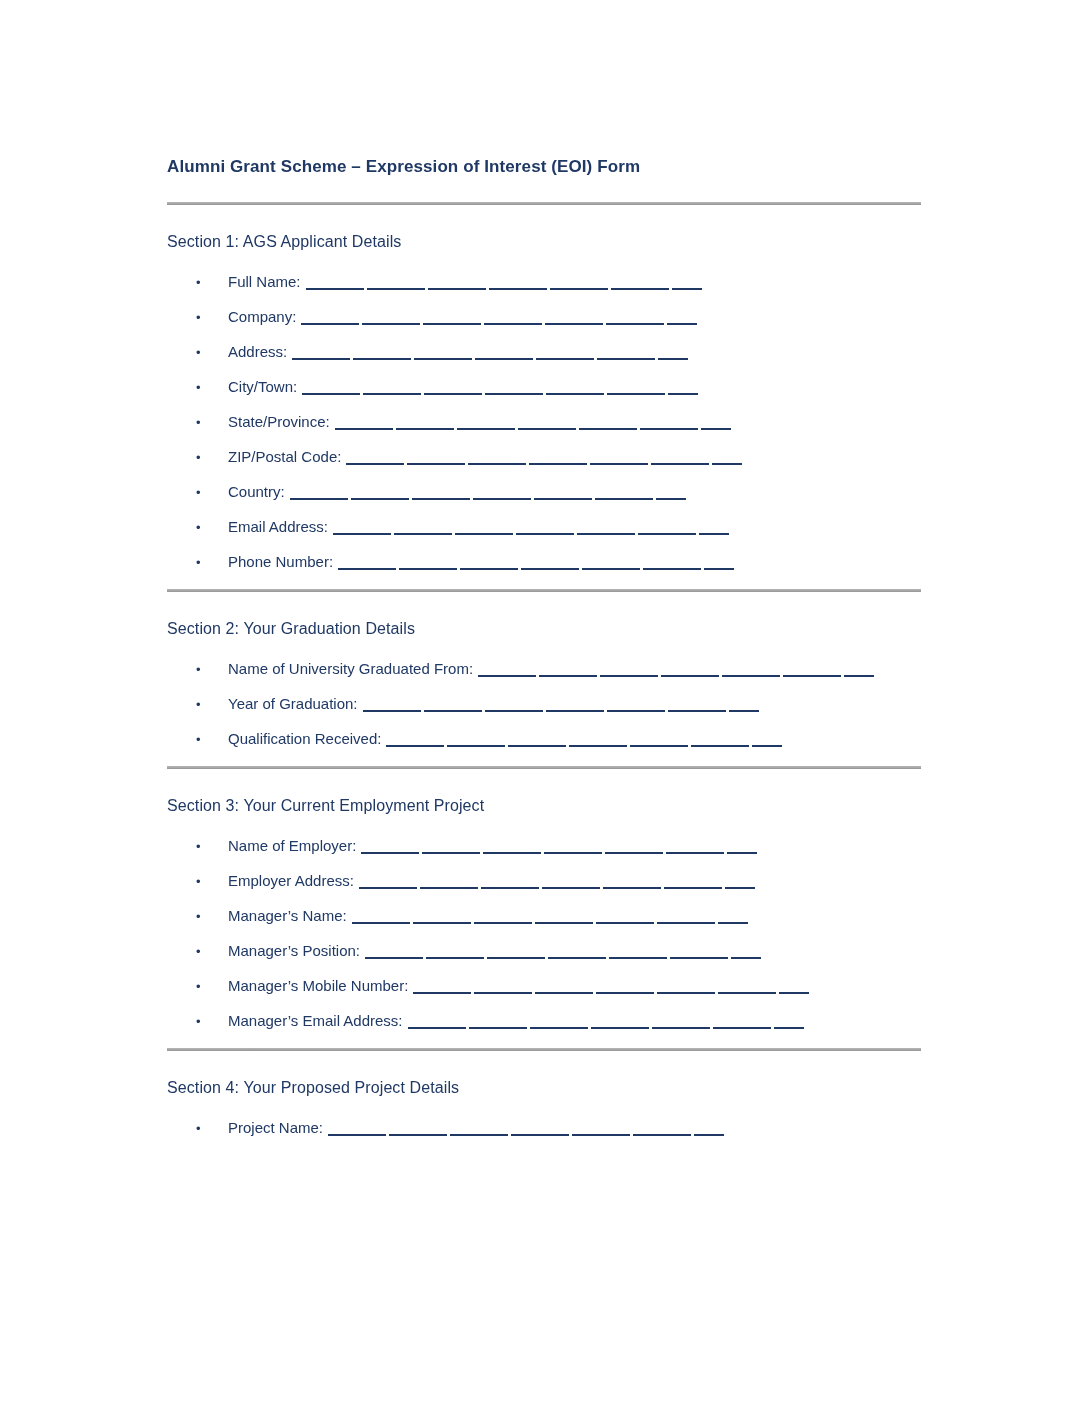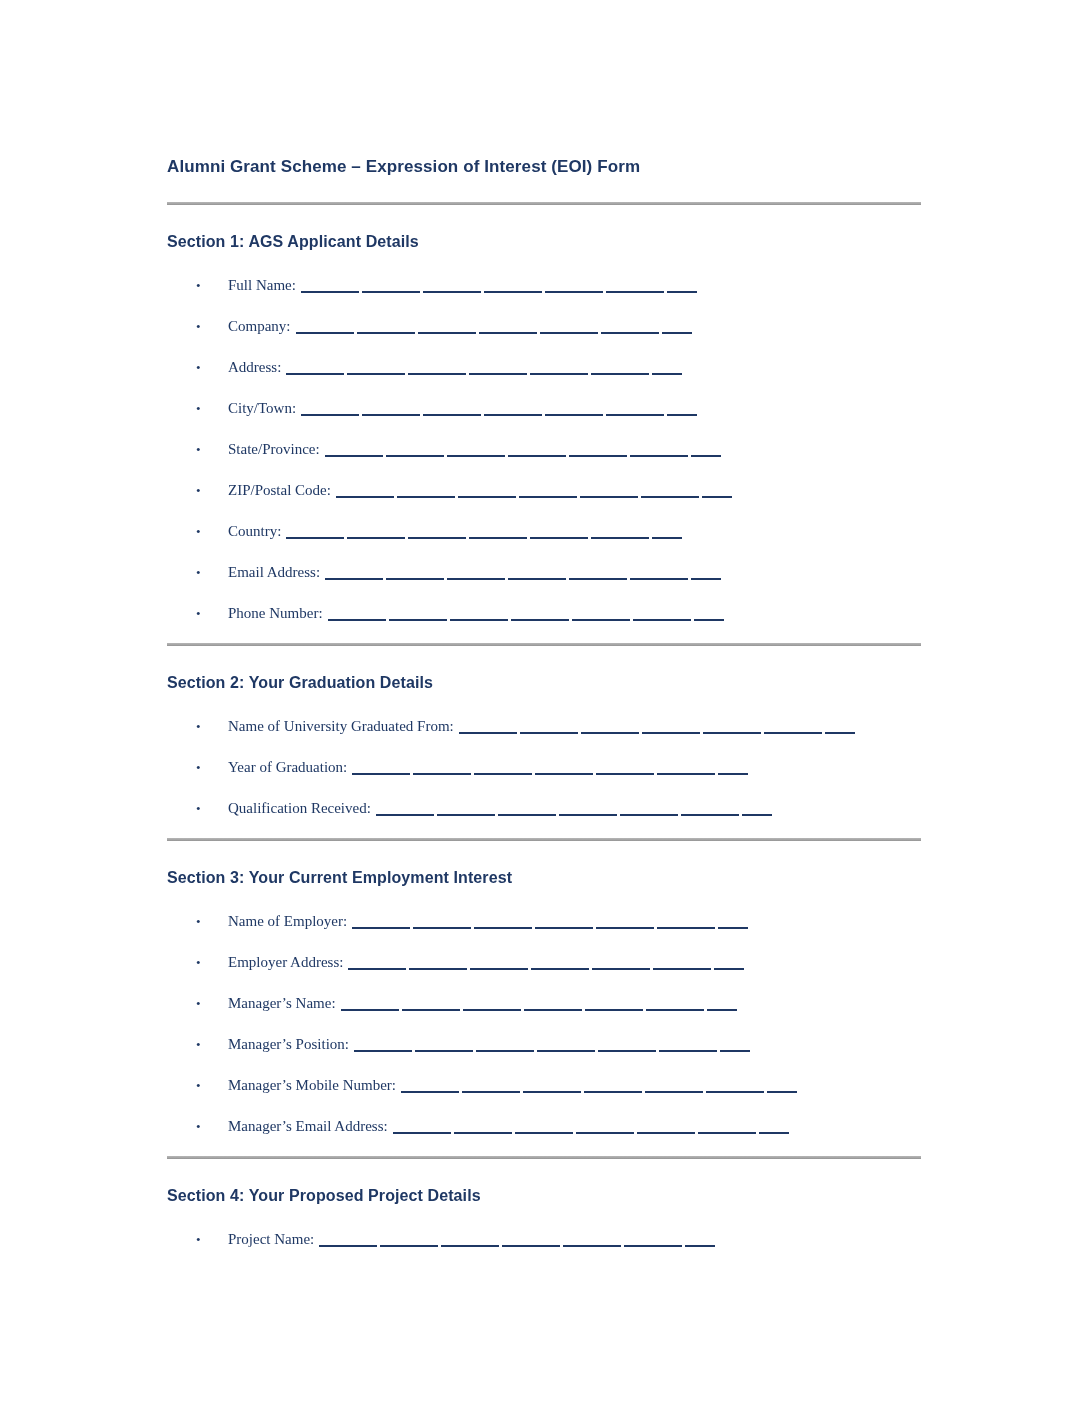--- a/index.html
+++ b/index.html
@@ -31,37 +31,36 @@
   }
   .rule {
     height: 3px;
     margin: 6px 0 0 0;
     border: none;
     background: linear-gradient(180deg, #b6b6b6 0%, #a6a6a6 55%, #949494 100%);
   }
   .section-heading {
     font-size: 16px;
     line-height: 21px;
-    font-weight: 700;
+    font-weight: 400;
     margin: 26px 0 0 0;
     color: var(--ink);
     letter-spacing: 0.1px;
   }
   .field-list {
     list-style: none;
     margin: 22px 0 0 0;
     padding: 0;
   }
   .field-row {
     font-size: 15px;
-    line-height: 23px;
+    line-height: 16px;
     margin: 0 0 18px 0;
     padding-left: 29px;
     white-space: nowrap;
-    font-family: Liberation Serif, serif;
   }
   .bullet {
     display: inline-block;
     width: 32px;
     font-size: 13px;
     color: var(--ink);
   }
   .field-label {
     color: var(--ink);
   }
@@ -139,21 +138,21 @@
   </li>
 
   <li class="field-row">
     <span class="bullet">•</span><span class="field-label">Qualification Received:</span><span class="blank-line"></span>
   </li>
 </ul>
   </section>
 
   <section class="section">
     <div class="rule"></div>
-    <h2 class="section-heading">Section 3: Your Current Employment Interest</h2>
+    <h2 class="section-heading">Section 3: Your Current Employment Project</h2>
     <ul class="field-list">
   <li class="field-row">
     <span class="bullet">•</span><span class="field-label">Name of Employer:</span><span class="blank-line"></span>
   </li>
 
   <li class="field-row">
     <span class="bullet">•</span><span class="field-label">Employer Address:</span><span class="blank-line"></span>
   </li>
 
   <li class="field-row">

